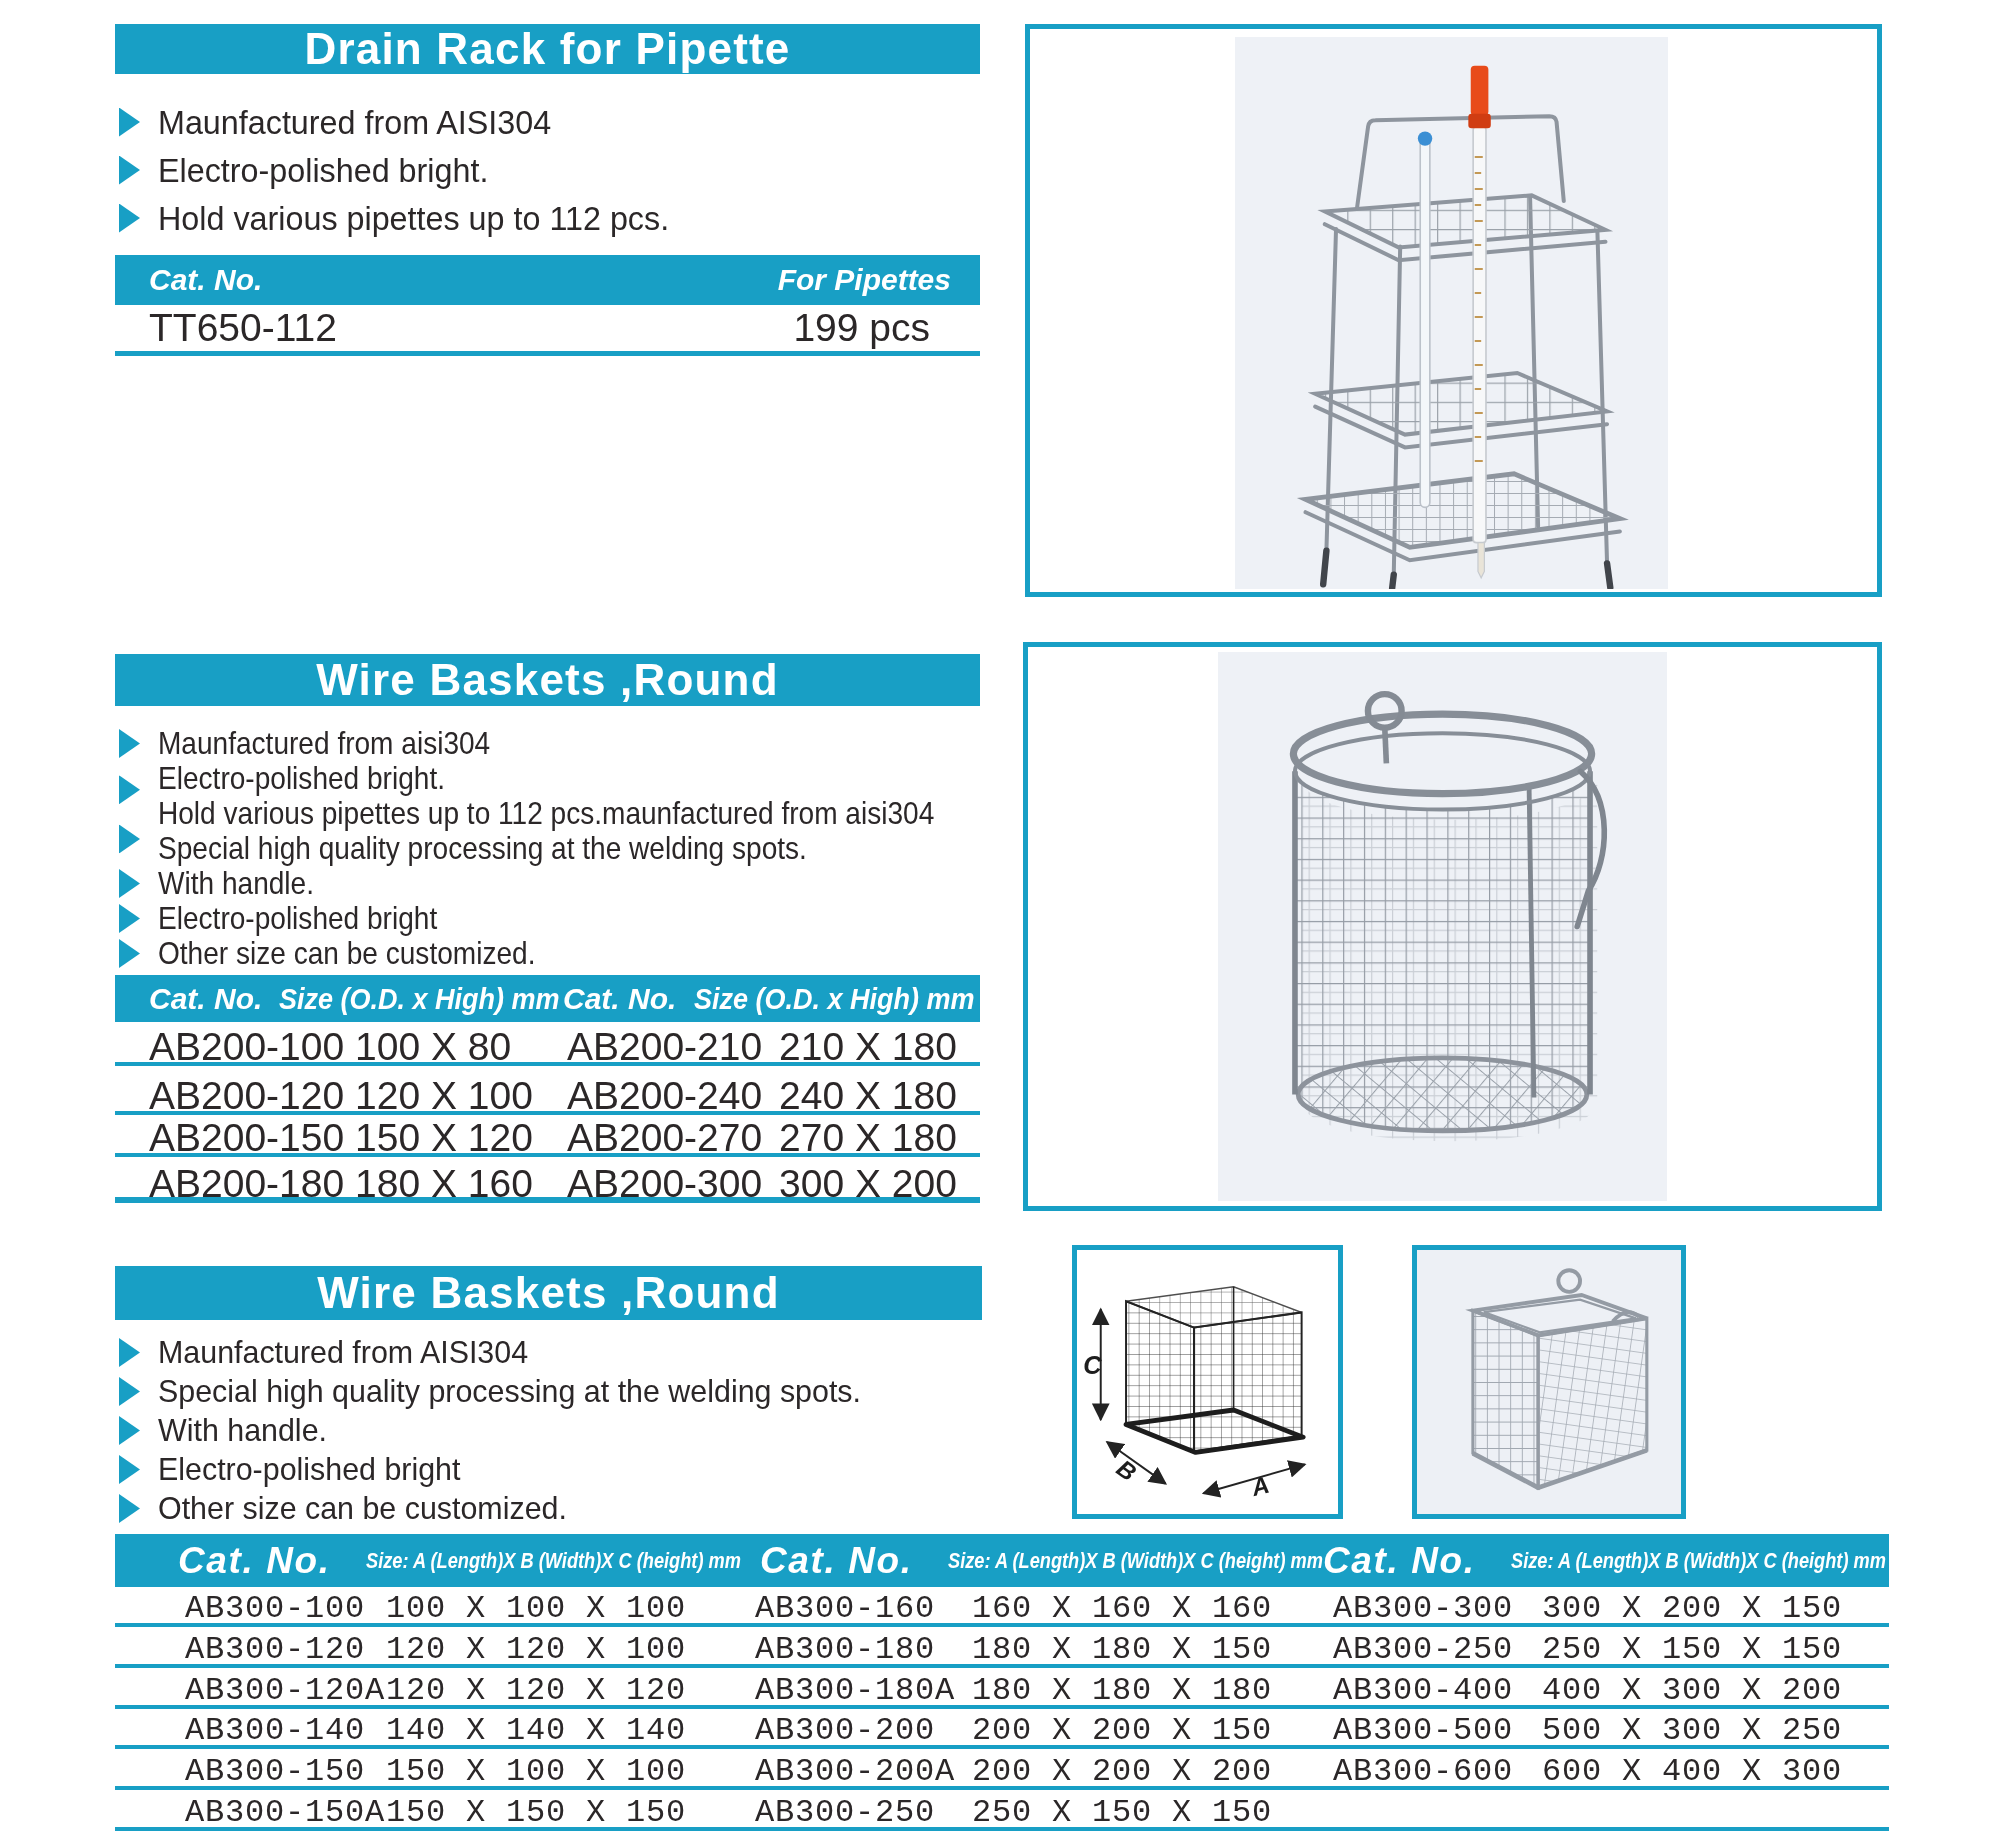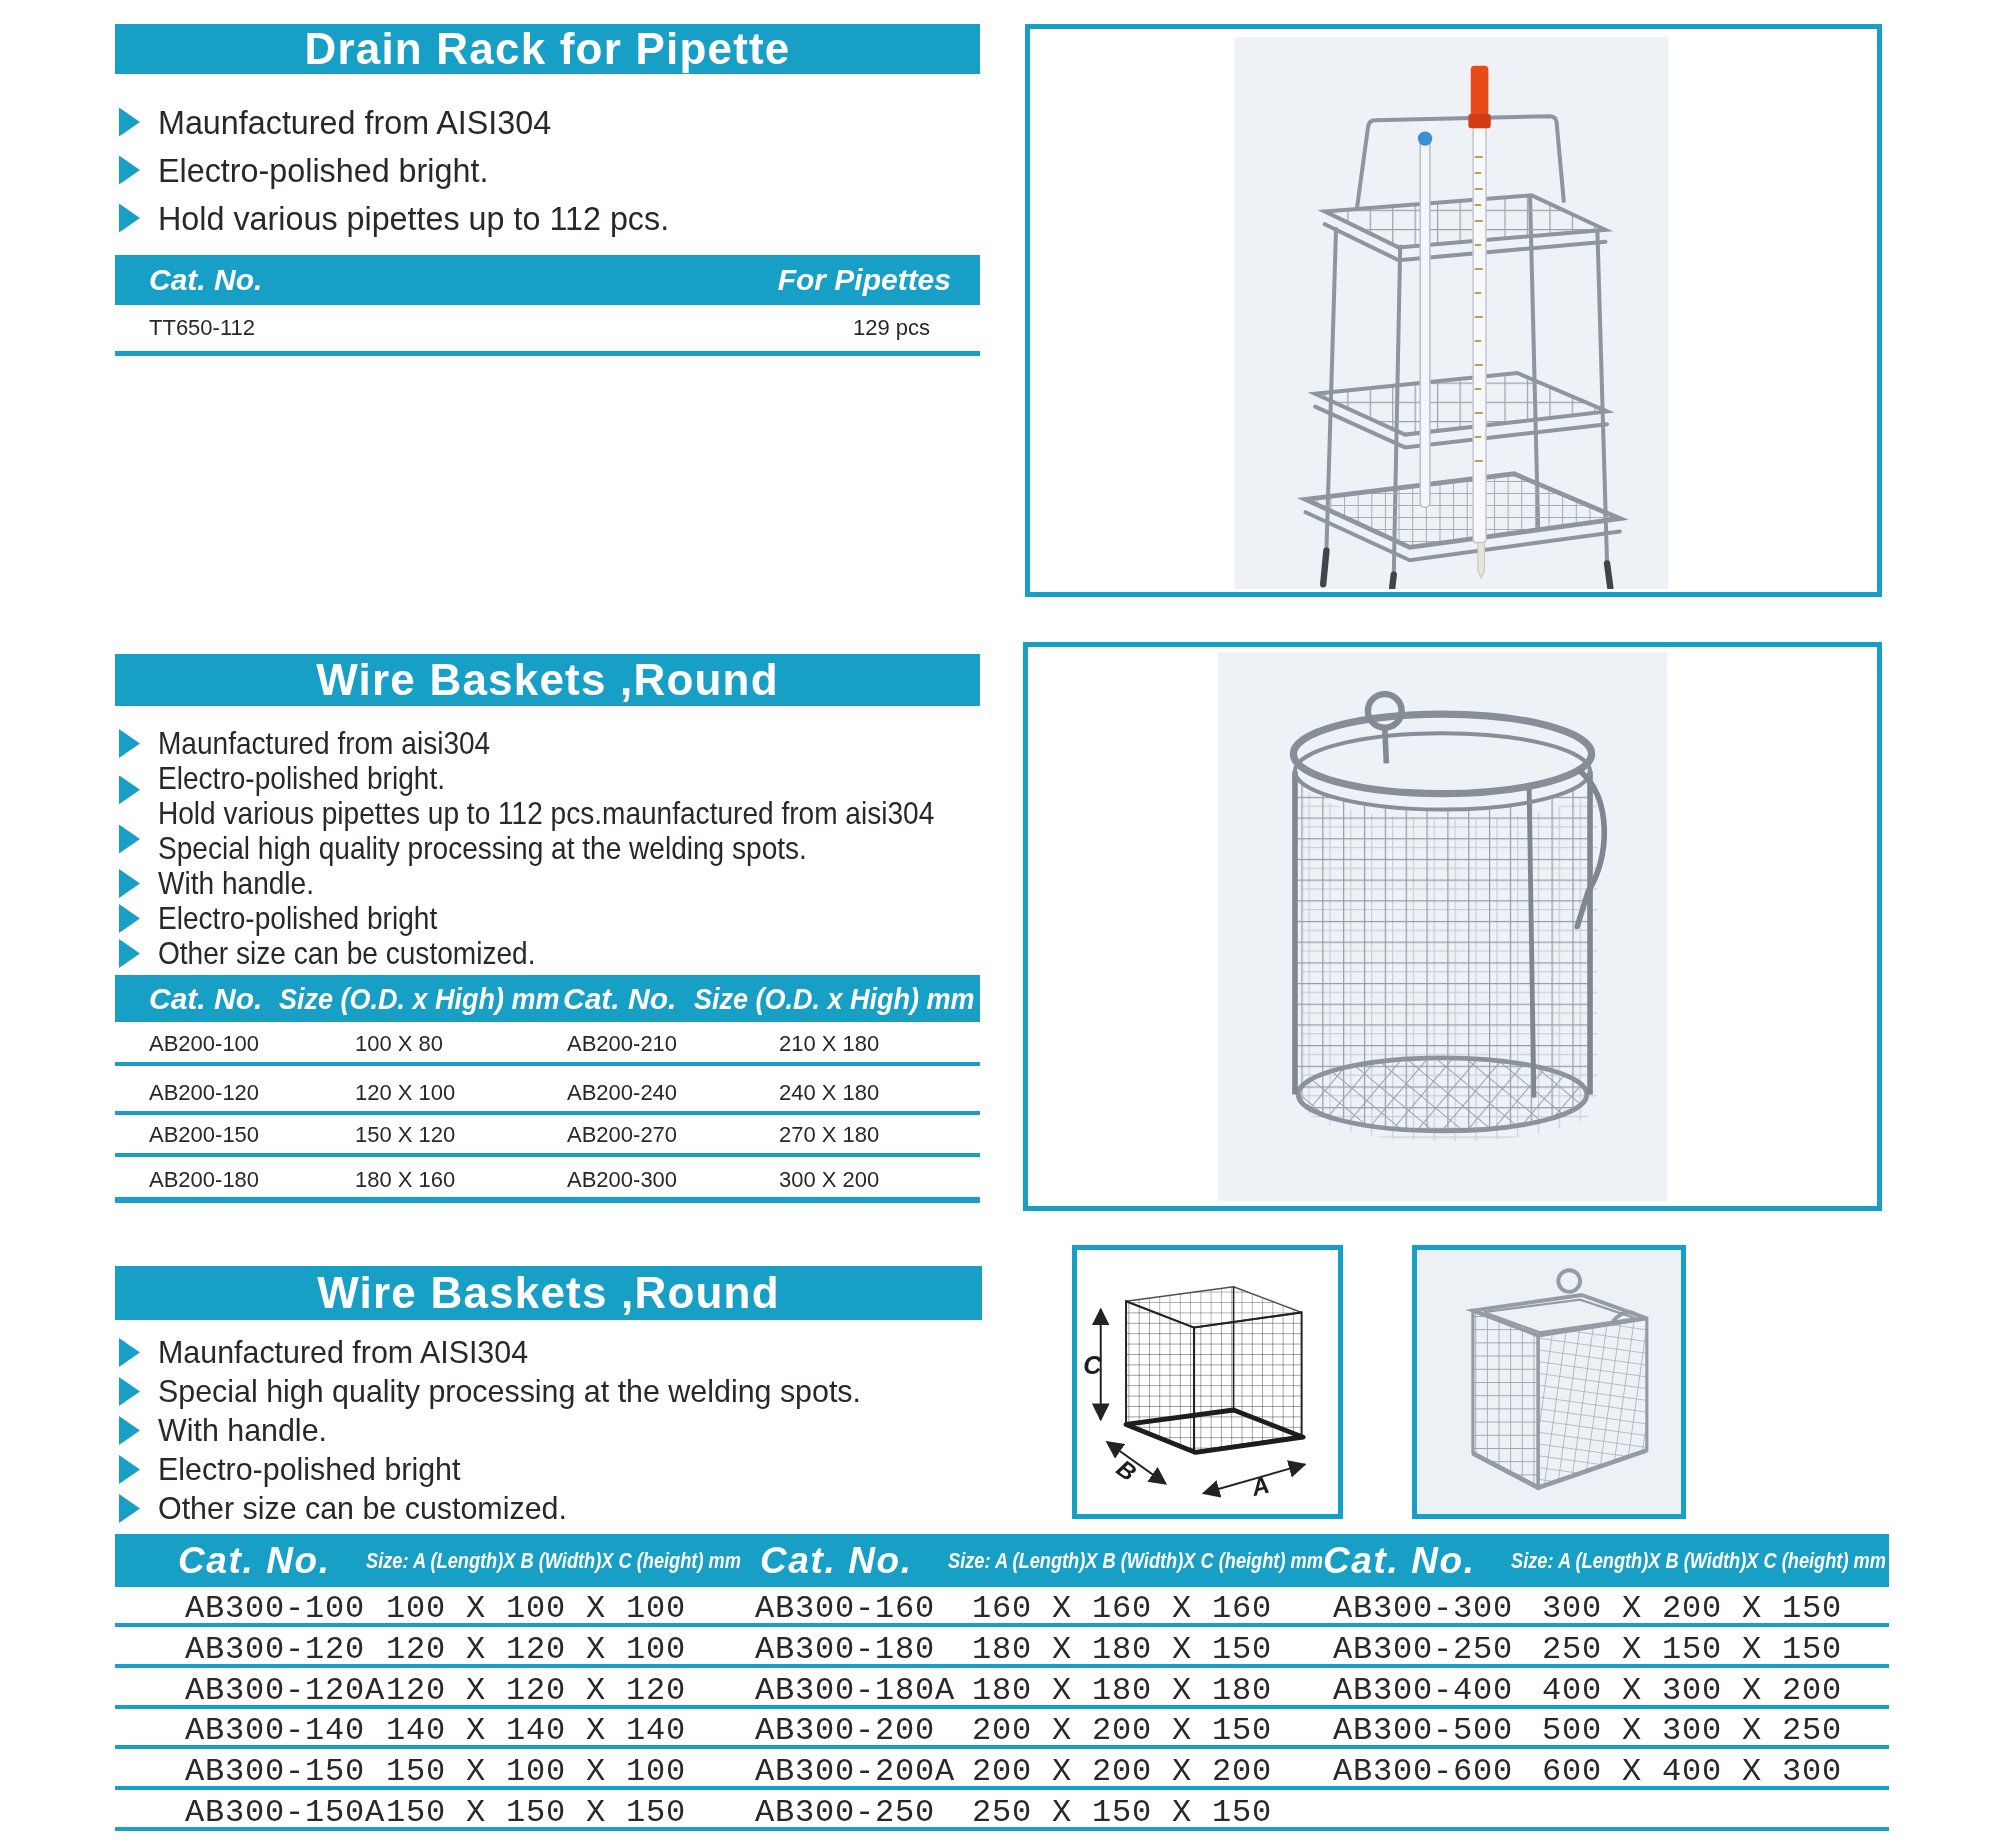--- a/index.html
+++ b/index.html
@@ -32,21 +32,21 @@
   .s3-bullets .btext{ font-size:32px; transform:scaleX(.95); }
 
   .thead{ position:absolute; background:var(--c); }
   .th{ position:absolute; top:50%; transform:translateY(-50%); color:#fff;
        font-style:italic; font-weight:bold; font-size:30px; white-space:nowrap; }
   .th.cond{ transform:translateY(-50%) scaleX(.9); transform-origin:0 50%; }
   .th.big{ font-size:37px; letter-spacing:1.6px; }
   .th.small{ font-size:21.7px; transform:translateY(-50%) scaleX(.84); transform-origin:0 50%; }
 
   .trow{ position:absolute; display:grid; align-items:center; border-bottom:4px solid var(--c); }
-  .td{ font-size:22px; color:var(--ink); white-space:nowrap; }
+  .td{ font-size:39px; color:var(--ink); white-space:nowrap; }
 
   .s1-row{ left:115px; top:305px; width:865px; height:46px; display:flex;
            align-items:center; justify-content:space-between; padding:0 50px 0 34px; }
   .s1-row .td{ border:none; }
   .s1-line{ position:absolute; left:115px; top:351px; width:865px; height:4.8px; background:var(--c); }
 
   .t2-row{ width:865px; height:41px; grid-template-columns:206px 212px 212px 1fr; padding-left:34px; }
   .t2-last{ border-bottom-width:6.4px; }
 
   .t3-row{ width:1774px; height:37px; grid-template-columns:201px 369px 217px 361px 209px 1fr; padding-left:70px;font-family:Liberation Mono, monospace; }
@@ -79,21 +79,21 @@
       <span class="btext">Hold various pipettes up to 112 pcs.</span>
       </li>
   </ul>
 
   <div class="thead" style="left:115px;top:255px;width:865px;height:50px">
     <span class="th" style="left:34px">Cat. No.</span>
     <span class="th" style="right:29px">For Pipettes</span>
   </div>
   <div class="s1-row" style="position:absolute">
     <span class="td">TT650-112</span>
-    <span class="td">129 pcs</span>
+    <span class="td">199 pcs</span>
   </div>
   <div class="s1-line"></div>
 
   <div class="frame" style="left:1025px;top:24px;width:857px;height:573px">
     <div class="photo" style="left:205px;top:8px;width:433px;height:552px">
       <svg viewBox="0 0 540 690" preserveAspectRatio="none">
         <defs>
           <pattern id="g1" width="28" height="24" patternUnits="userSpaceOnUse">
             <path d="M0 0H28 M0 0V24" stroke="#9aa1a9" stroke-width="3" fill="none"></path>
           </pattern>

